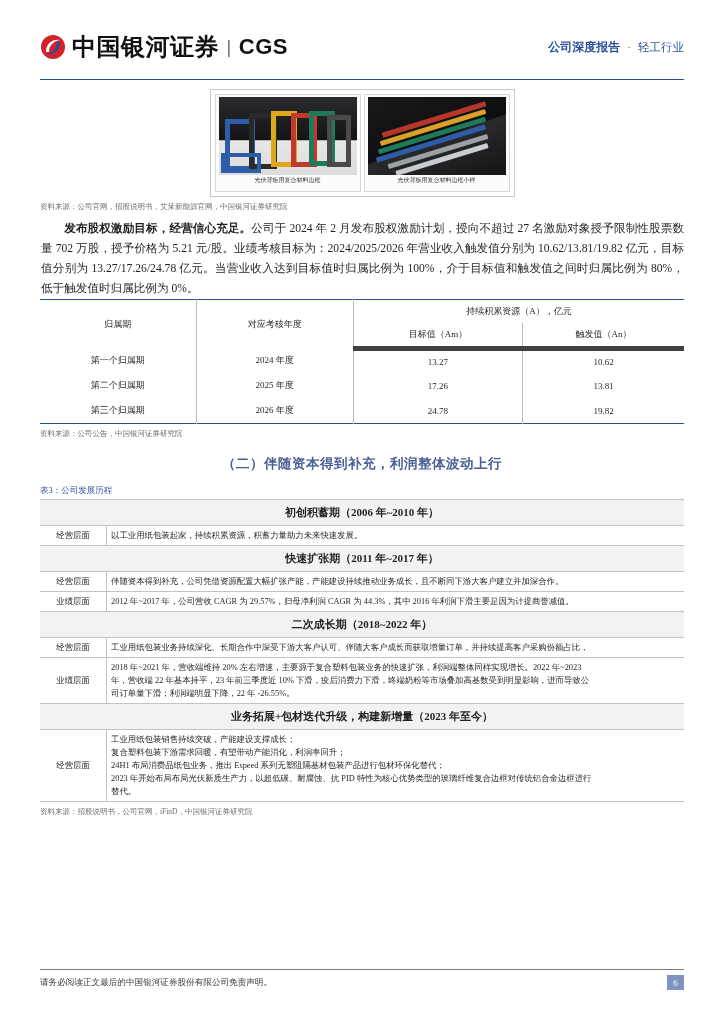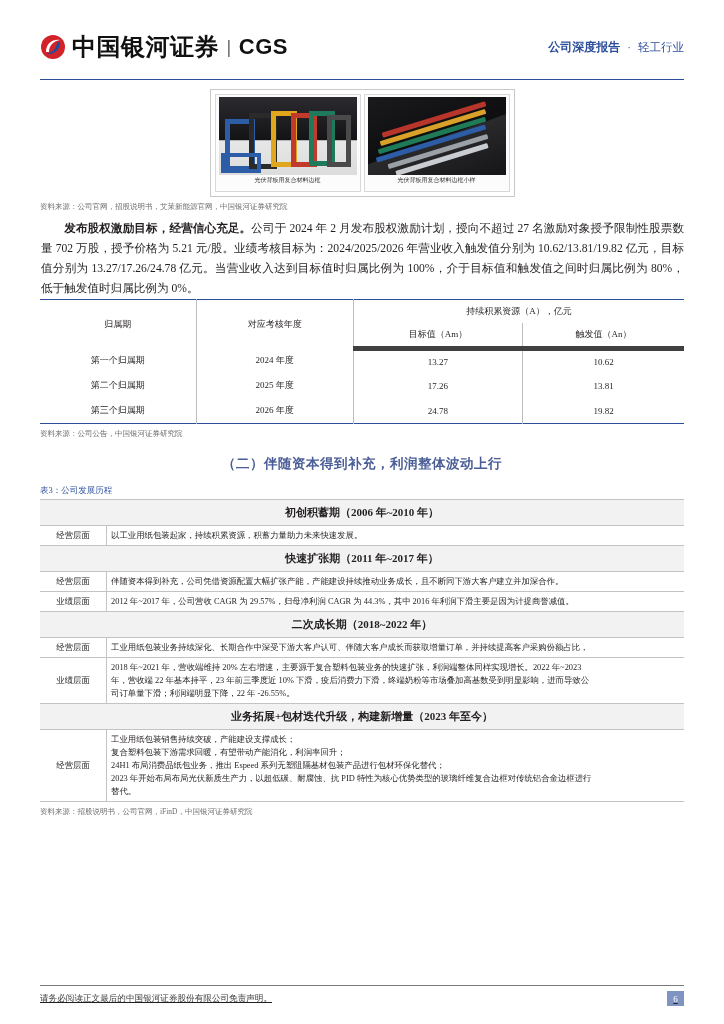--- a/index.html
+++ b/index.html
@@ -227,22 +227,21 @@
     font-weight: bold;
     color: #4a5d96;
     letter-spacing: 0.5px;
   }
 
   
   .footer {
     position: absolute;
     left: 40px;
     right: 40px;
-    bottom: 18px;
-    text-decoration: underline;
+    bottom: 34px;
   }
   .footer-rule {
     border-top: 1px solid #7a7a7a;
     margin-bottom: 5px;
   }
   .footer-row {
     display: flex;
     align-items: center;
     justify-content: space-between;
   }

